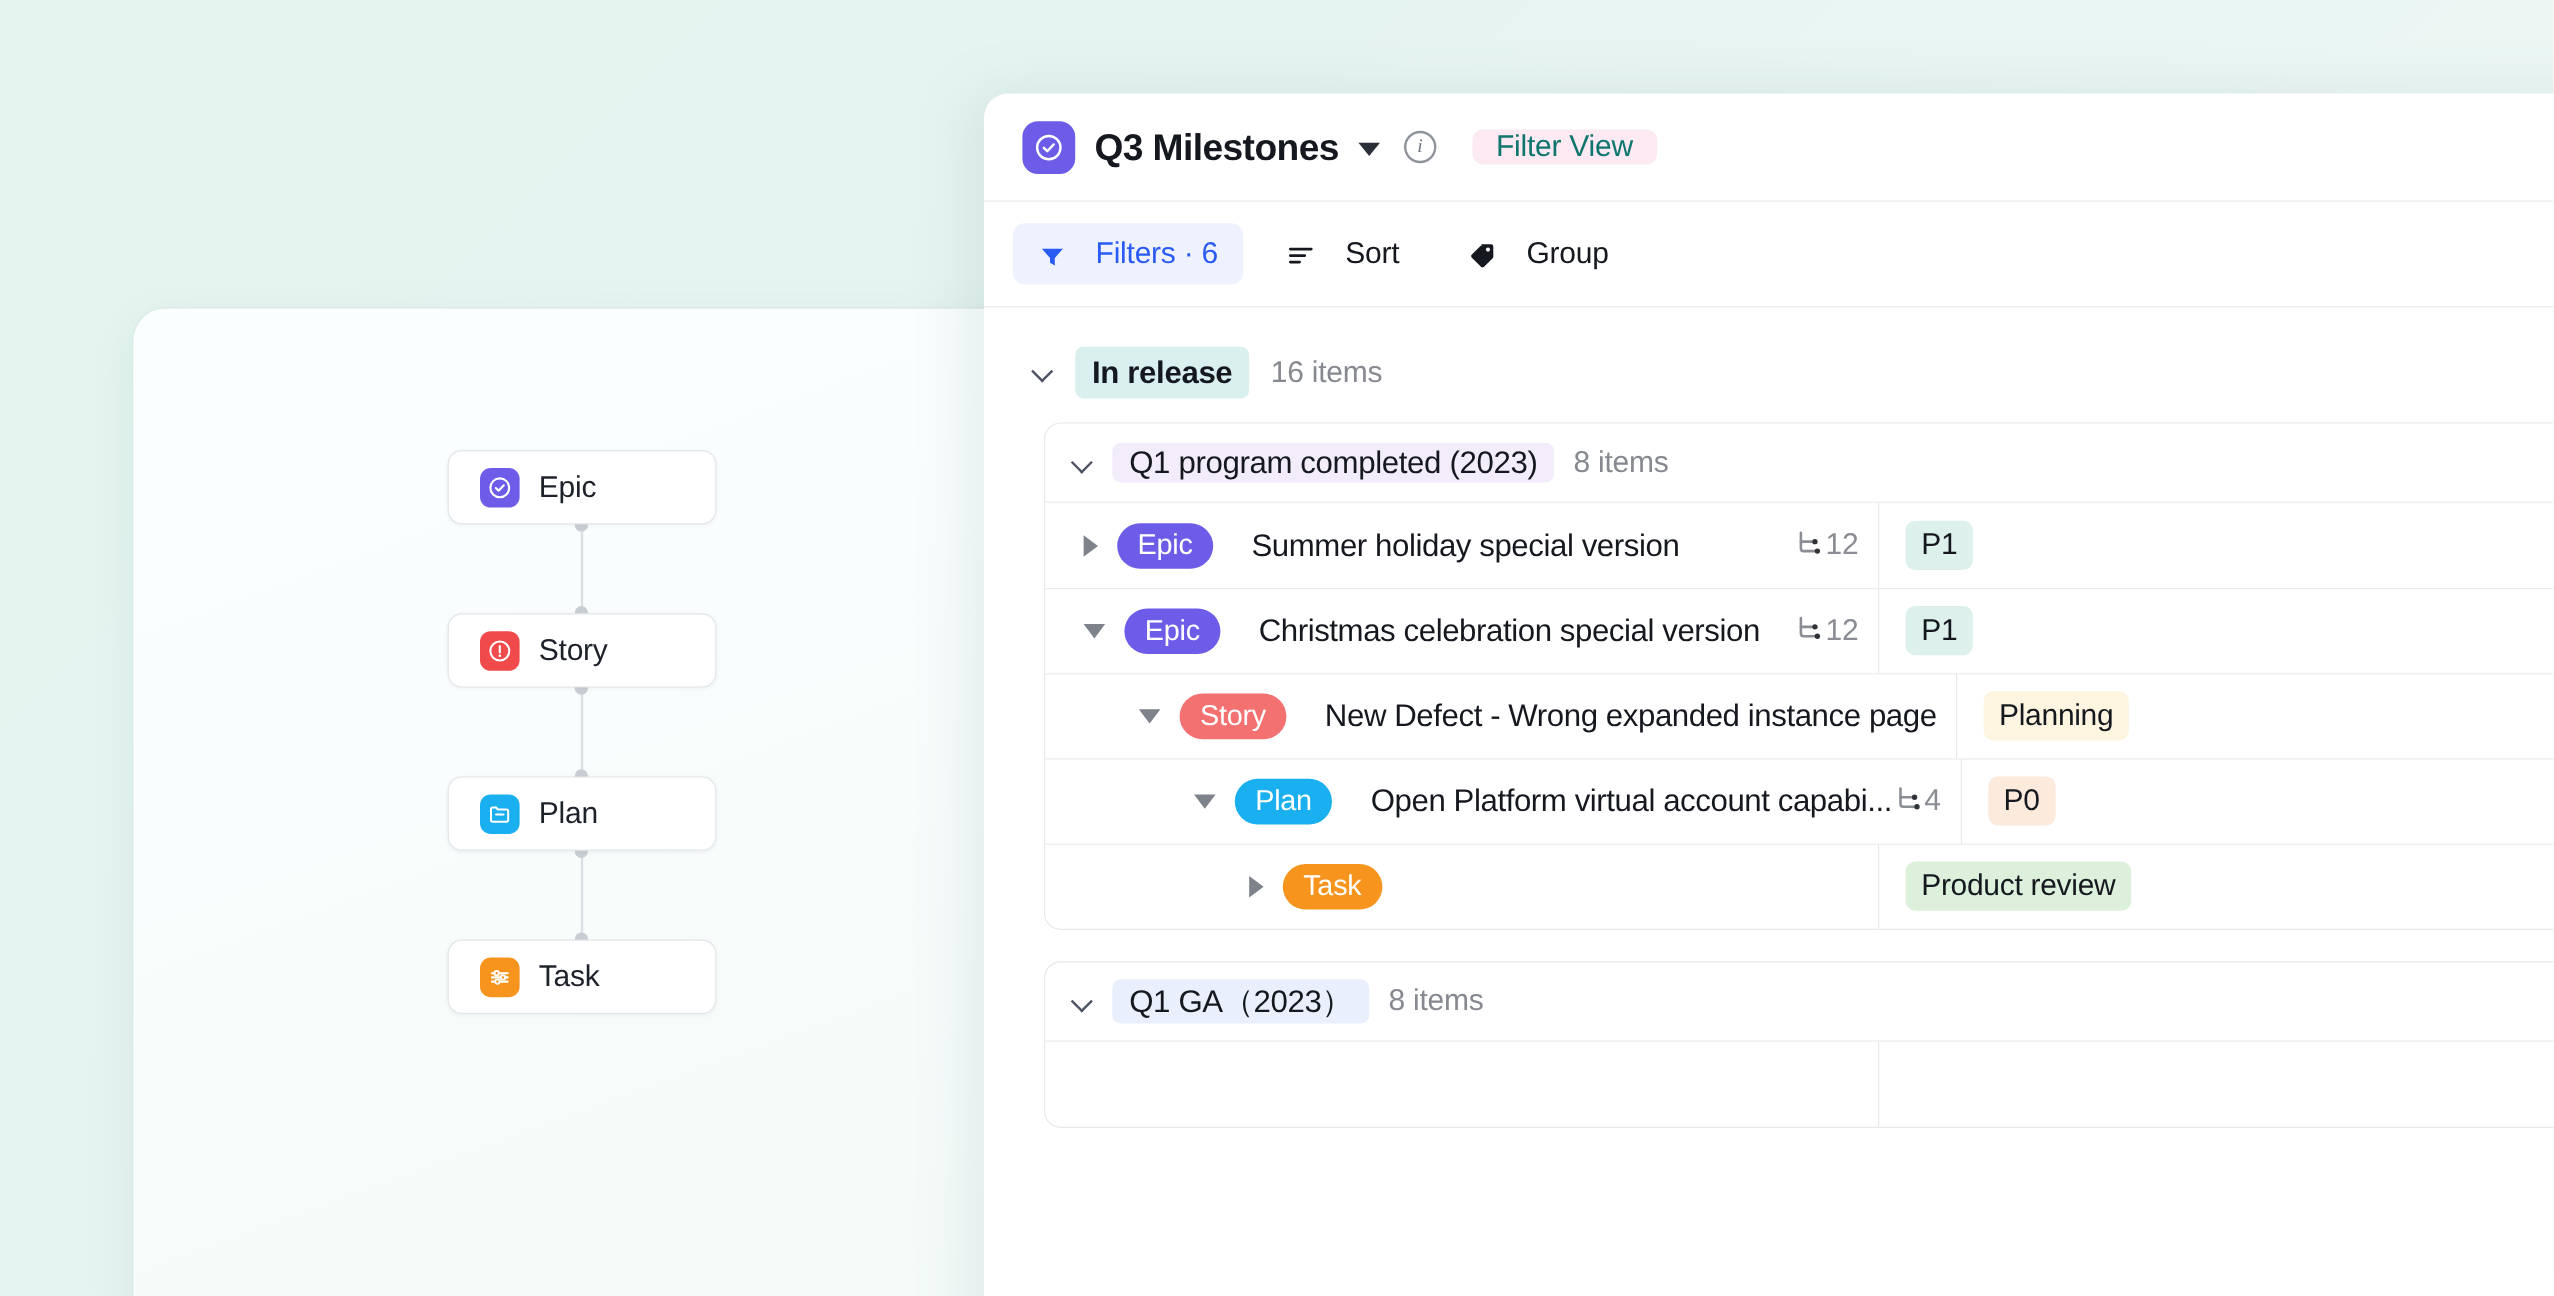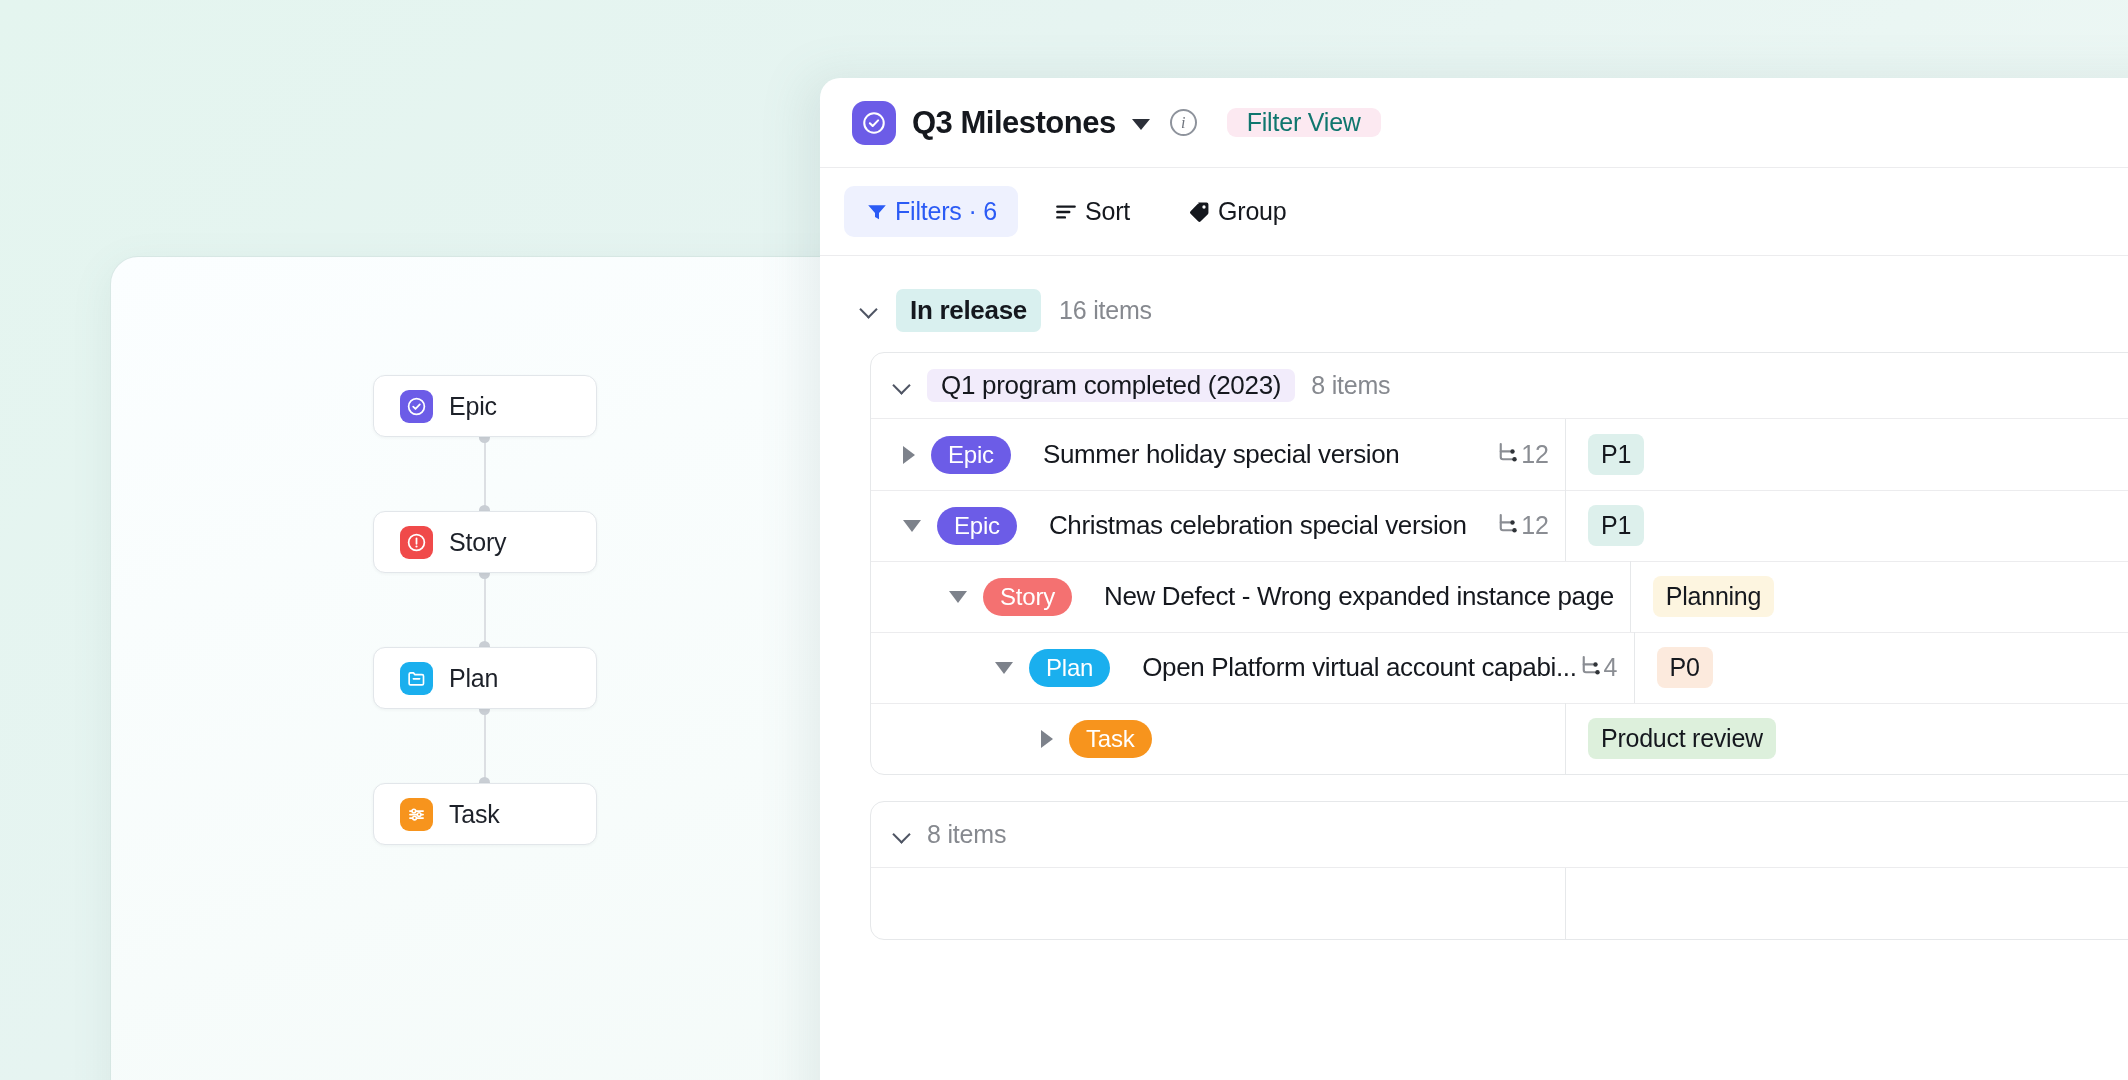--- a/index.html
+++ b/index.html
@@ -135,21 +135,21 @@
 
   
   #app-toolbar {
     height:88px;
     display:flex; align-items:center;
     padding-left:24px;
     gap:14px;
     border-bottom:1px solid #ececee;
   }
   .toolbar-btn {
-    display:flex; align-items:center; gap:6px;
+    display:flex; align-items:flex-end; gap:24px;
     padding:11px 21px;
     border-radius:10px;
     font-size:25px;
     font-weight:500;
     color:#15181e;
     letter-spacing:-0.2px;
     white-space:nowrap;
   }
   .toolbar-btn.active {
     background:#eef1fe;
@@ -538,20 +538,21 @@
         <div class="row-divider-v"></div>
         <div class="row-status">
           <span class="status-badge sb-green">Product review</span>
         </div>
       </div>
     </div>
 
     <div class="group-card" style="margin-top:26px;">
       <div class="group-head">
         <span class="chev"></span>
+        <span class="group-chip blue">Q1 GA（2023）</span>
         <span class="count-text">8 items</span>
       </div>
       <div class="row">
         <div class="row-main indent-1"></div>
         <div class="row-divider-v"></div>
         <div class="row-status"></div>
       </div>
     </div>
 
   </div>

